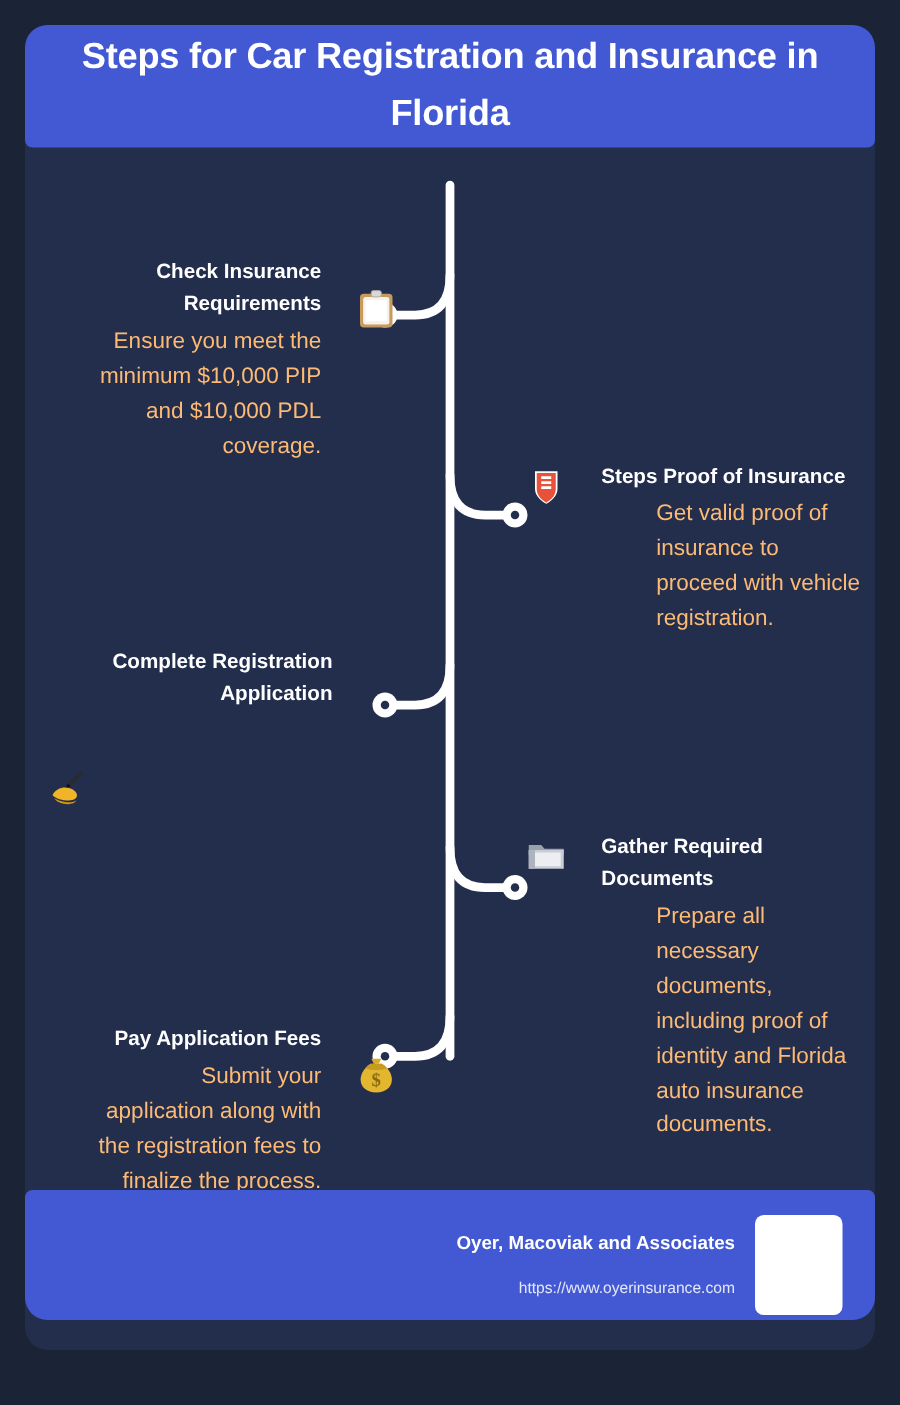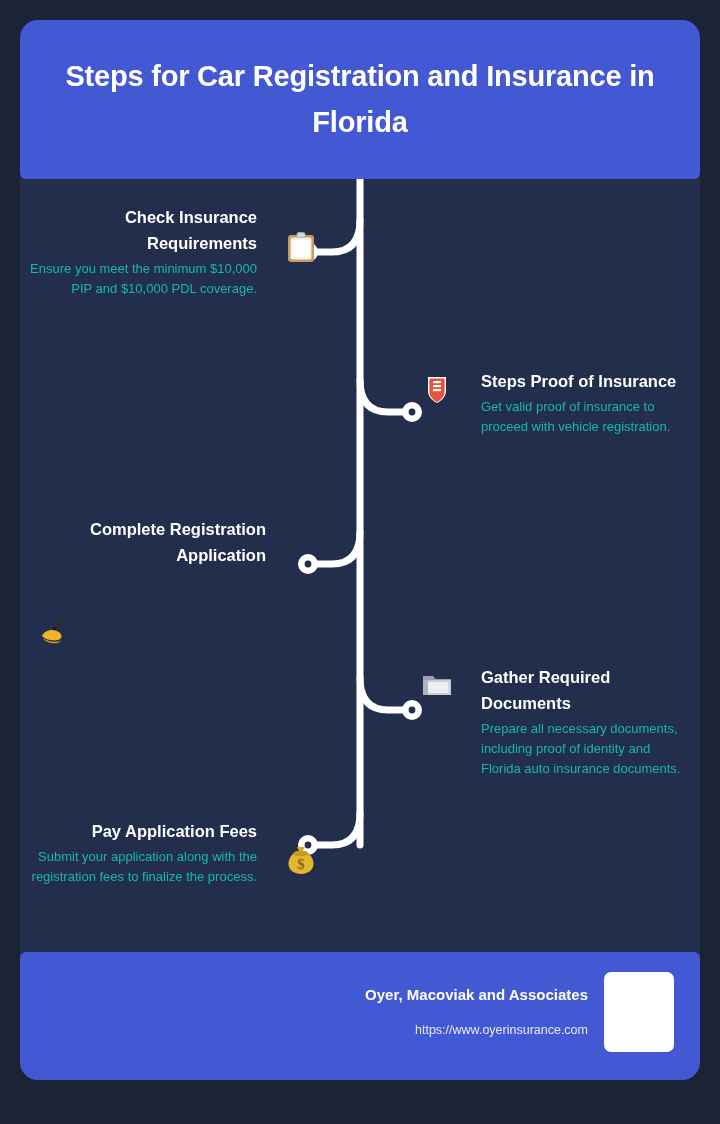--- a/index.html
+++ b/index.html
@@ -30,21 +30,21 @@
     border-radius: 18px;
     overflow: hidden;
   }
 
   
   .header-band {
     position: absolute;
     left: 20px;
     top: 20px;
     width: 680px;
-    height: 159px;
+    height: 98px;
     background: #4359d4;
     border-radius: 18px 18px 6px 6px;
     display: flex;
     align-items: center;
     justify-content: center;
     padding: 0 34px;
     z-index: 6;
   }
   .header-title {
     color: #ffffff;
@@ -82,41 +82,42 @@
   .step.right .step-text { text-align: left; }
 
   .step-title {
     color: #ffffff;
     font-size: 16.5px;
     font-weight: bold;
     line-height: 1.58;
     margin-bottom: 3px;
   }
   .step-desc {
-    color: #14b8a6;
-    font-size: 13px;
+    color: #fdba74;
+    font-size: 18px;
     line-height: 1.55;
+    margin-left: 44px;
   }
 
   .step-icon {
     width: 34px;
     height: 34px;
     flex: 0 0 34px;
     position: relative;
   }
   .step.left .step-icon  { margin-left: 10px;  margin-top: 26px; }
   .step.right .step-icon { margin-right: 10px; margin-top: 4px; }
 
   
   .footer-band {
     position: absolute;
     left: 20px;
     top: 952px;
     width: 680px;
-    height: 128px;
+    height: 104px;
     background: #4359d4;
     border-radius: 6px 6px 18px 18px;
     z-index: 6;
   }
   .footer-inner {
     position: absolute;
     right: 26px;
     top: 20px;
     display: flex;
     align-items: center;

